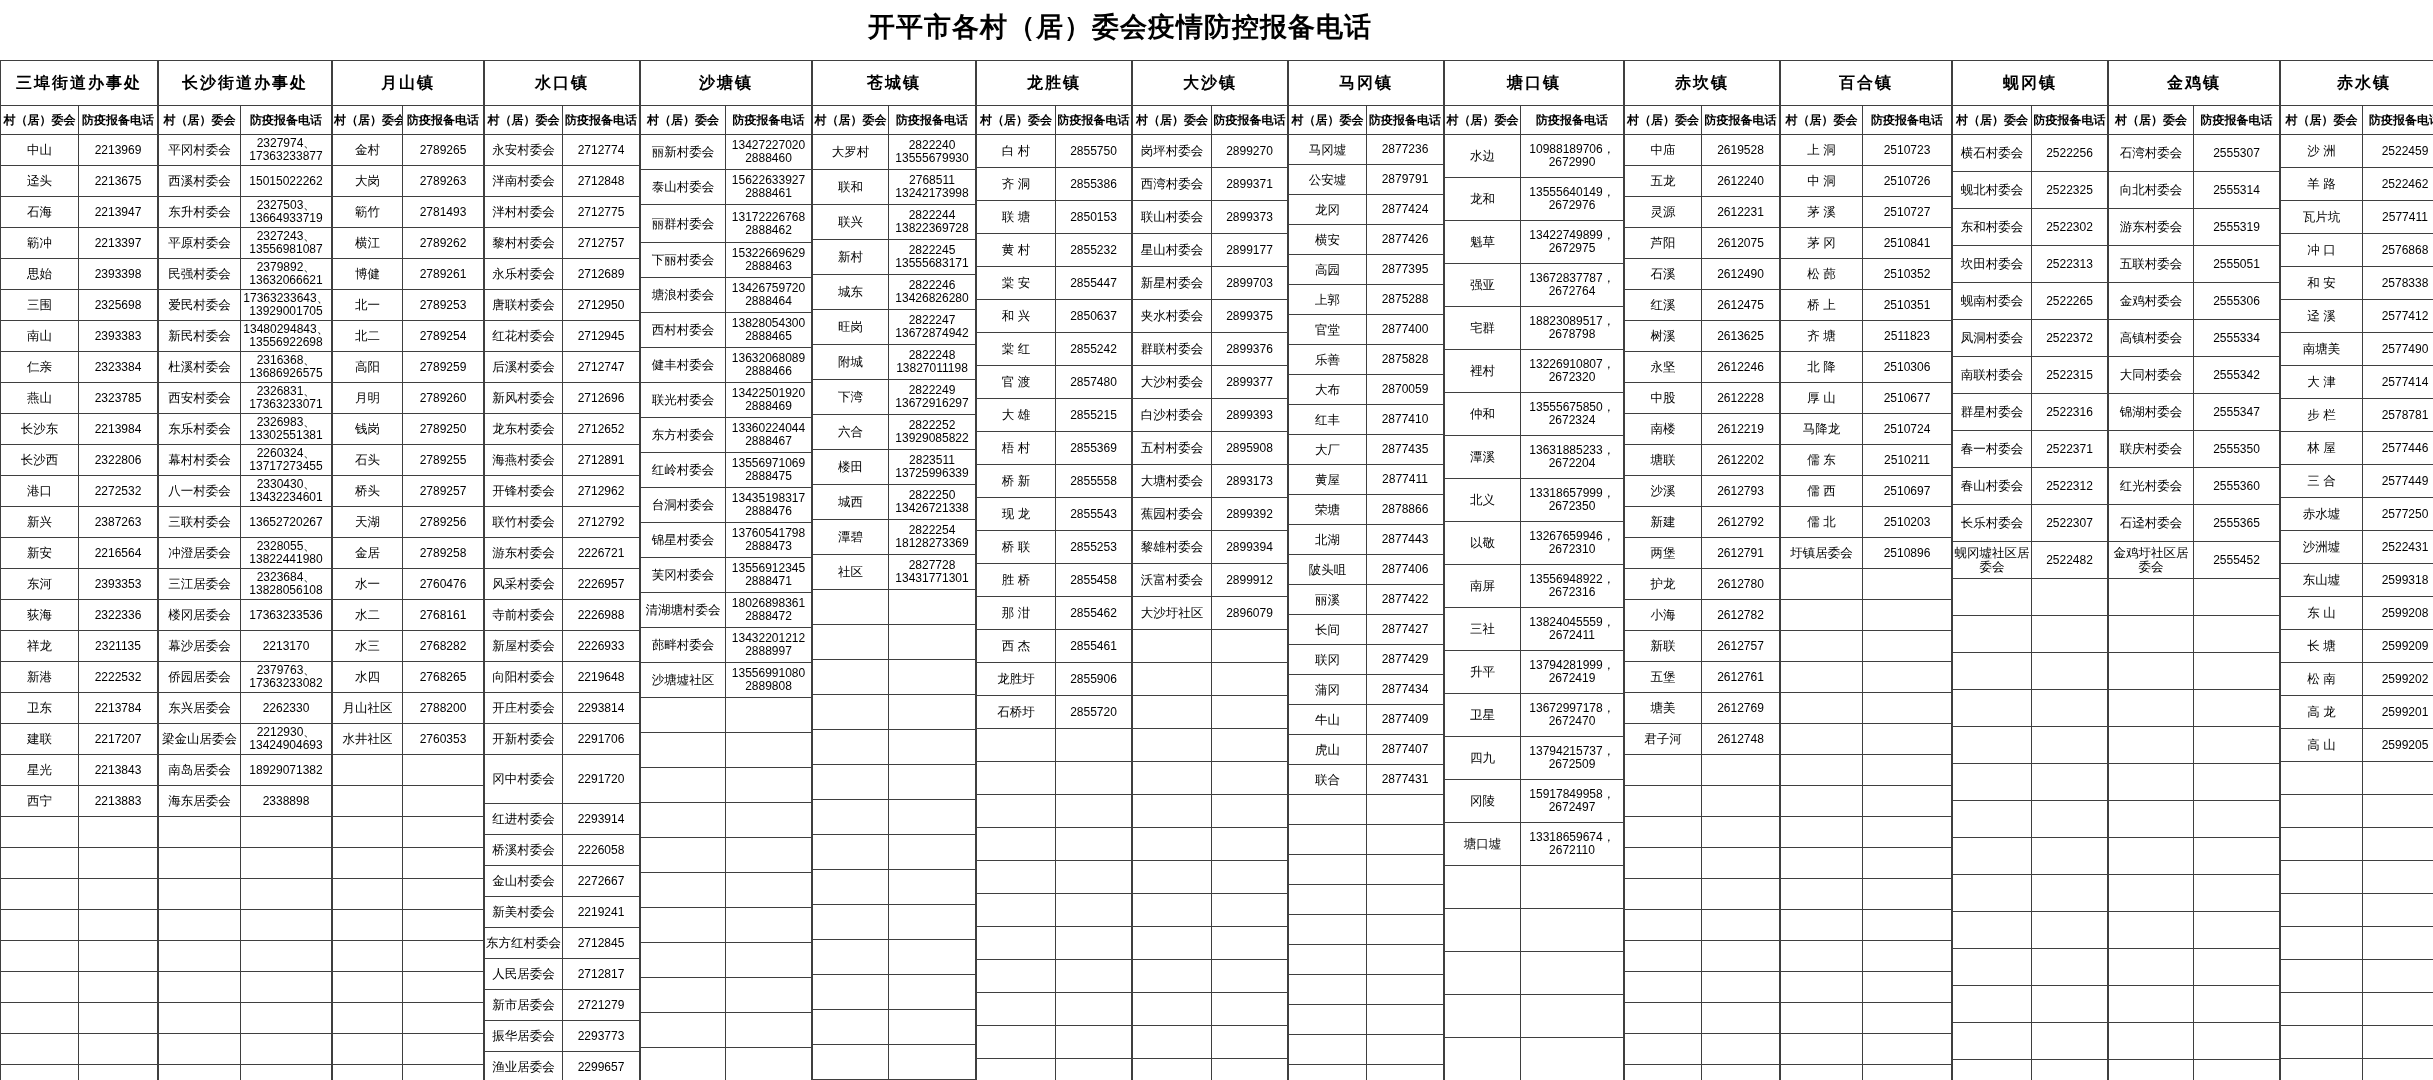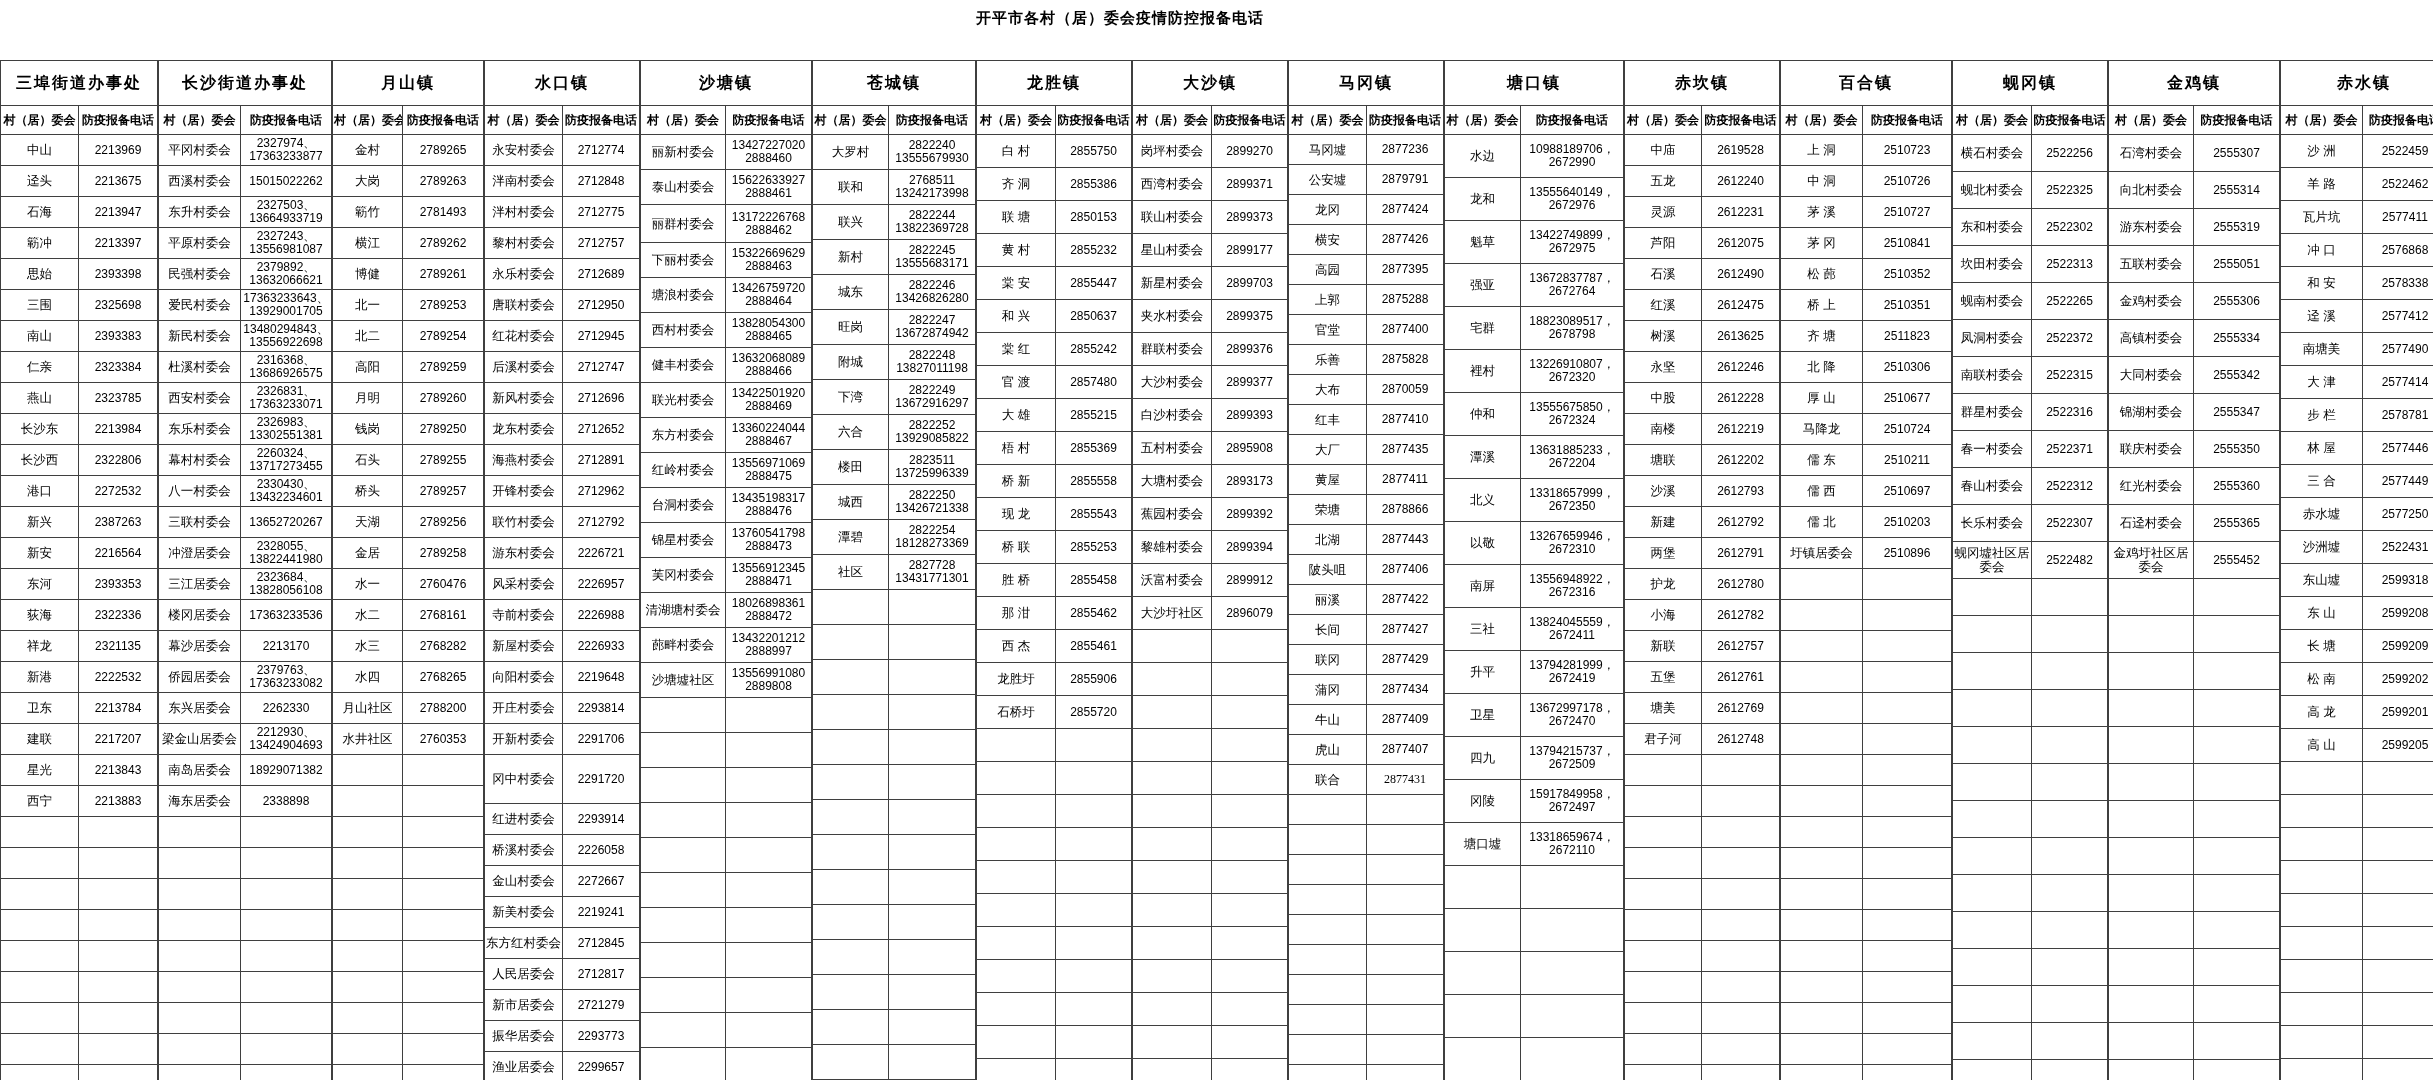--- a/index.html
+++ b/index.html
@@ -1,19 +1,19 @@
 <!DOCTYPE html>
 <html><head>
 <meta charset="utf-8">
 <style>
   html,body{margin:0;padding:0;background:#fff;}
   .page{position:relative;width:2433px;height:1080px;background:#ffffff;overflow:hidden;
         font-family:"Liberation Sans","DejaVu Sans",sans-serif;color:#000;}
   .title{position:absolute;top:9px;left:0;width:2240px;text-align:center;
-         font-size:15px;font-weight:bold;letter-spacing:1px;}
+         font-size:27px;font-weight:bold;letter-spacing:1px;}
   .grid{position:absolute;top:60px;left:0;width:2433px;height:1020px;display:flex;overflow:hidden;}
   table.grp{border-collapse:collapse;table-layout:fixed;flex:0 0 auto;background:#fff;}
   table.grp th,table.grp td{border:1px solid #3f3f3f;text-align:center;vertical-align:middle;
          padding:0 1px;overflow:hidden;}
   tr.town th{height:44px;font-size:16px;font-weight:bold;letter-spacing:2px;}
   tr.sub th{height:28px;font-size:12px;font-weight:bold;white-space:nowrap;letter-spacing:0;}
   td.name{font-size:12.5px;line-height:14px;word-break:break-all;}
   td.phone{font-size:12px;line-height:13px;white-space:pre-line;word-break:break-all;}
 </style>
 </head>
@@ -1246,21 +1246,21 @@
             <td class="phone">2877434</td>
           </tr>
           <tr style="height: 30px;">
             <td class="name">牛山</td>
             <td class="phone">2877409</td>
           </tr>
           <tr style="height: 30px;">
             <td class="name">虎山</td>
             <td class="phone">2877407</td>
           </tr>
-          <tr style="height: 30px; font-family: Liberation Serif, serif;">
+          <tr style="height: 30px;">
             <td class="name">联合</td>
             <td class="phone">2877431</td>
           </tr>
           <tr style="height: 30px;">
             <td class="name"></td>
             <td class="phone"></td>
           </tr>
           <tr style="height: 30px;">
             <td class="name"></td>
             <td class="phone"></td>

